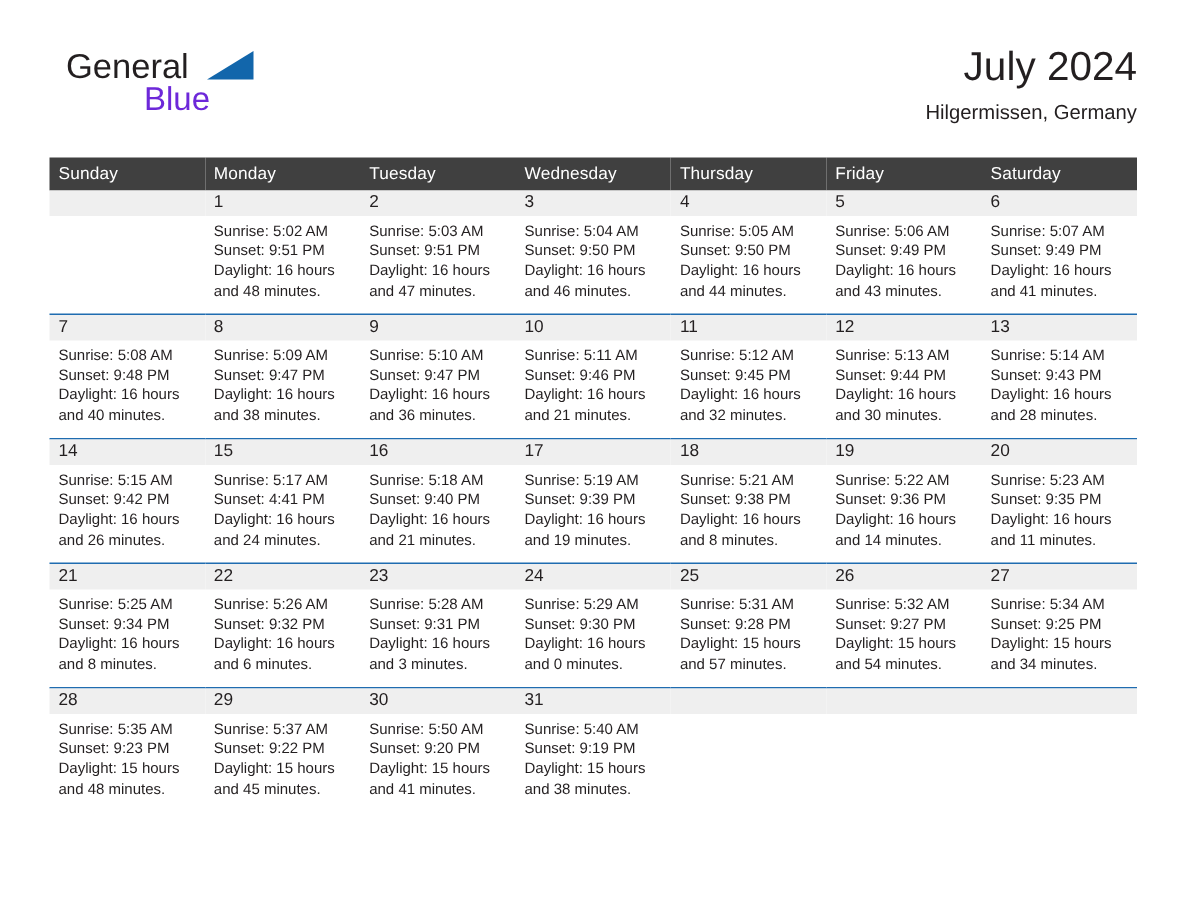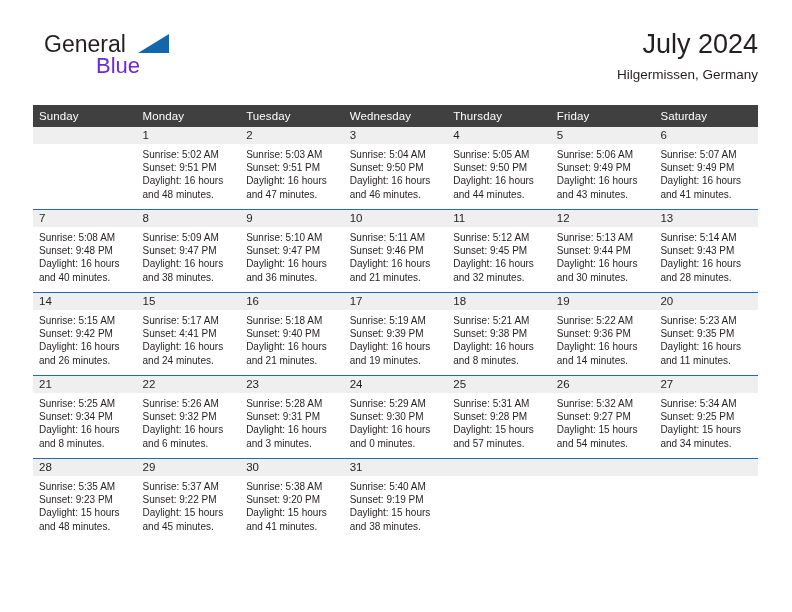--- a/index.html
+++ b/index.html
@@ -522,21 +522,21 @@
                 <div>Sunset: 9:22 PM</div>
                 <div>Daylight: 15 hours</div>
                 <div>and 45 minutes.</div>
               </div>
             </div>
           </td>
           <td>
             <div class="cell">
               <div class="daynum">30</div>
               <div class="details">
-                <div>Sunrise: 5:38 AM</div>
+                <div>Sunrise: 5:50 AM</div>
                 <div>Sunset: 9:20 PM</div>
                 <div>Daylight: 15 hours</div>
                 <div>and 41 minutes.</div>
               </div>
             </div>
           </td>
           <td>
             <div class="cell">
               <div class="daynum">31</div>
               <div class="details">

